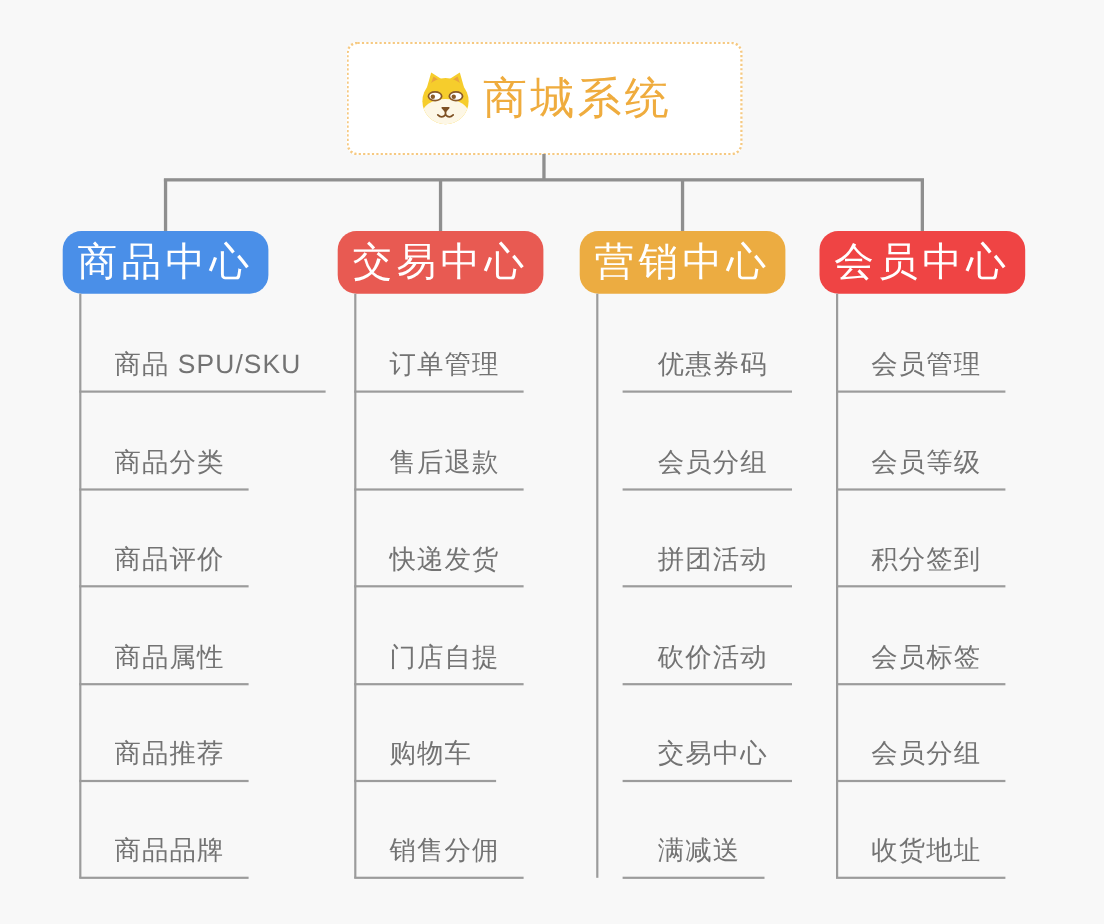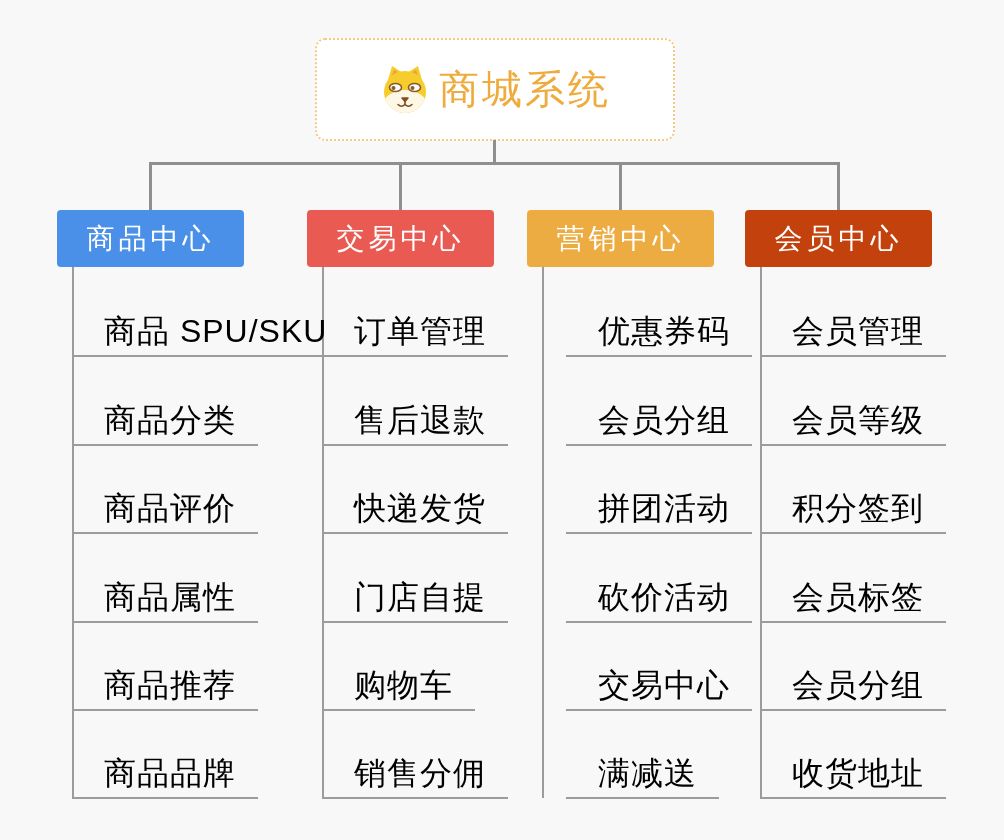--- a/index.html
+++ b/index.html
@@ -16,28 +16,28 @@
     display:flex;align-items:center;justify-content:center;gap:8px;
     box-sizing:border-box;
   }
   .root-title{font-size:40px;letter-spacing:3px;color:#efac3e;font-weight:500;}
   .root-icon{width:52px;height:52px;display:inline-block;}
   
   .line{position:absolute;background:#8f8f8f;}
   .vline-col{position:absolute;width:2px;background:#9c9c9c;}
   
   .branch{
-    position:absolute;top:210px;width:187px;height:57px;border-radius:4px;
+    position:absolute;top:210px;width:187px;height:57px;border-radius:17px;
     display:flex;align-items:center;justify-content:center;
-    color:#ffffff;font-size:28px;letter-spacing:4px;font-weight:400;
+    color:#ffffff;font-size:36px;letter-spacing:4px;font-weight:400;
   }
   
   .leaf{
     position:absolute;
-    font-size:32px;color:#000000;letter-spacing:1px;
+    font-size:24px;color:#737373;letter-spacing:1px;
     padding:0 22px 9px 32px;
     border-bottom:2px solid #9c9c9c;
     white-space:nowrap;line-height:29px;
   }
   .c0{left:72px;} .c1{left:322px;} .c2{left:542px;margin-left:24px;} .c3{left:760px;}
   .r0{top:317px;} .r1{top:406px;} .r2{top:494px;} .r3{top:583px;} .r4{top:671px;} .r5{top:759px;}
 </style>
 </head>
 <body>
 
@@ -82,21 +82,21 @@
 
   <div class="branch" style="left: 57px; background-color: rgb(74, 143, 232);">
       <span>商品中心</span>
     </div>
   <div class="branch" style="left: 307px; background-color: rgb(232, 90, 82);">
       <span>交易中心</span>
     </div>
   <div class="branch" style="left: 527px; background-color: rgb(236, 172, 65);">
       <span>营销中心</span>
     </div>
-  <div class="branch" style="left: 745px; background-color: #c2410c;">
+  <div class="branch" style="left: 745px; background-color: #ef4444;">
       <span>会员中心</span>
     </div>
 
   <div class="vline-col" style="left:72px;top:267px;height:531px;"></div>
   <div class="vline-col" style="left:322px;top:267px;height:531px;"></div>
   <div class="vline-col" style="left:542px;top:267px;height:531px;"></div>
   <div class="vline-col" style="left:760px;top:267px;height:531px;"></div>
 
   <div class="leaf c0 r0">商品 SPU/SKU</div>
   <div class="leaf c0 r1">商品分类</div>

